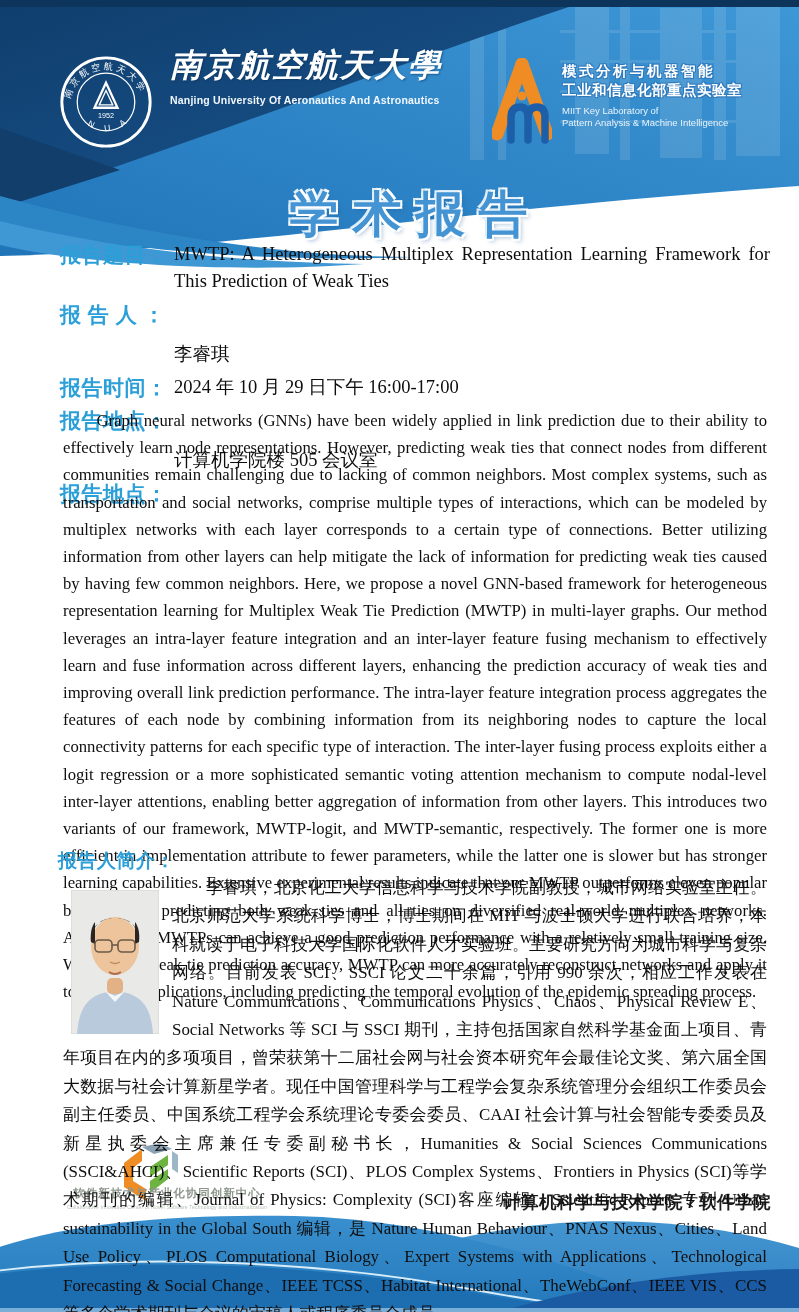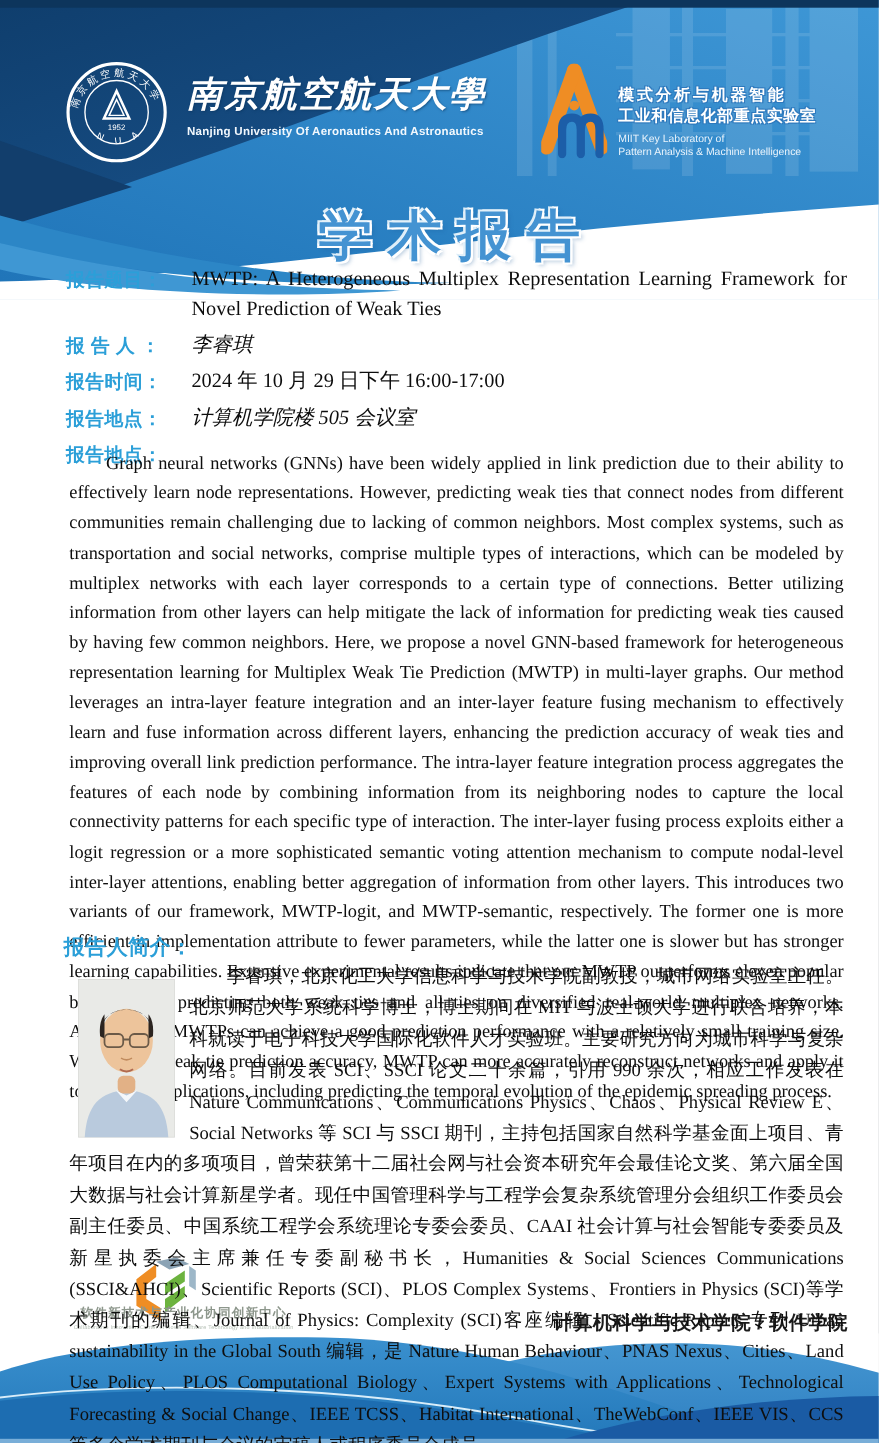--- a/index.html
+++ b/index.html
@@ -2,42 +2,42 @@
 <html><head>
 <meta charset="utf-8">
 <style>
   html,body{margin:0;padding:0;background:#9aa0a6;}
   .page{position:relative;width:799px;height:1312px;margin:0 auto;background:#fff;overflow:hidden;
         font-family:"Liberation Serif","DejaVu Serif",serif;color:#111;}
   
   .header{position:absolute;top:0;left:0;width:799px;height:272px;}
   .header svg{display:block;}
   .seal{position:absolute;left:58px;top:54px;width:96px;height:96px;}
-  .uni-text{position:absolute;left:170px;top:64px;width:330px;}
+  .uni-text{position:absolute;left:170px;top:44px;width:330px;}
   .uni-zh{font-family:"Liberation Serif",serif;font-weight:bold;font-size:32px;color:#fff;
           letter-spacing:2px;text-shadow:1px 1px 2px rgba(10,50,90,.55);font-style:italic;}
   .uni-en{font-family:"Liberation Sans",sans-serif;font-weight:bold;font-size:10.5px;color:#f2f8fd;margin-top:6px;letter-spacing:.2px;}
   .ami-logo{position:absolute;left:492px;top:58px;width:60px;height:86px;}
-  .lab-text{position:absolute;left:562px;top:62px;width:230px;margin-top:16px;}
+  .lab-text{position:absolute;left:562px;top:62px;width:230px;}
   .lab-zh{font-family:"Liberation Sans",sans-serif;font-weight:bold;font-size:14.5px;line-height:19px;color:#ffffff;
           letter-spacing:2.5px;text-shadow:-1px -1px 0 #2e79bd,1px -1px 0 #2e79bd,-1px 1px 0 #2e79bd,1px 1px 0 #2e79bd;}
   .lab-zh2{letter-spacing:.5px;}
   .lab-en{font-family:"Liberation Sans",sans-serif;font-size:9.5px;line-height:12px;color:#eaf4fc;margin-top:5px;}
   
   .main-title{position:absolute;top:182px;left:16px;width:100%;text-align:center;
     font-family:"Liberation Sans","DejaVu Sans",sans-serif;font-weight:bold;font-size:49px;letter-spacing:14px;
     color:#4493d2;
     text-shadow:0 0 2px #fff,2px 2px 0 #ffffff,-2px -2px 0 #dcedf8,2px -2px 0 #ffffff,-2px 2px 0 #ffffff,3px 3px 4px rgba(30,90,150,.35);}
   
   .fields{position:absolute;top:241px;left:60px;width:710px;}
   .frow{display:flex;align-items:flex-start;margin-bottom:6px;}
   .flabel{flex:0 0 114px;font-family:"Liberation Sans","DejaVu Sans",sans-serif;font-weight:bold;
-          font-size:17px;line-height:27px;color:#2b9fd8;letter-spacing:.5px;white-space:nowrap;}
+          font-size:21px;line-height:27px;color:#2b9fd8;letter-spacing:.5px;white-space:nowrap;}
   .fvalue{flex:1;font-size:18.5px;line-height:27px;color:#0d0d0d;text-align:justify;}
-  .fvalue.kai{font-style:italic;}
+  .fvalue.kai{margin-top:40px;}
   .sec-label{font-family:"Liberation Sans","DejaVu Sans",sans-serif;font-weight:bold;font-size:19px;color:#2b9fd8;letter-spacing:.5px;}
   
   .abstract{position:absolute;top:407px;left:63px;width:704px;font-size:16.7px;line-height:27.2px;
             text-align:justify;text-indent:2em;color:#0e0e0e;}
   .bio-label{position:absolute;top:848px;left:58px;text-align:right;}
   .bio{position:absolute;top:874px;left:63px;width:704px;font-size:16.9px;line-height:28.4px;
        text-align:justify;text-indent:2em;color:#0e0e0e;z-index:3;}
   .bio .photo{float:left;width:88px;height:144px;margin:16px 13px 4px 8px;}
   
   .cic{position:absolute;left:112px;top:1143px;width:84px;height:60px;z-index:1;}
@@ -129,21 +129,21 @@
         <div>Pattern Analysis &amp; Machine Intelligence</div>
       </div>
     </div>
   </div>
 
   <div class="main-title">学术报告</div>
 
   <div class="fields">
     <div class="frow">
       <div class="flabel">报告题目：</div>
-      <div class="fvalue">MWTP: A Heterogeneous Multiplex Representation Learning Framework for Novel Prediction of Weak Ties</div>
+      <div class="fvalue">MWTP: A Heterogeneous Multiplex Representation Learning Framework for This Prediction of Weak Ties</div>
     </div>
     <div class="frow">
       <div class="flabel">报 告 人 ：</div>
       <div class="fvalue kai">李睿琪</div>
     </div>
     <div class="frow">
       <div class="flabel">报告时间：</div>
       <div class="fvalue">2024 年 10 月 29 日下午 16:00-17:00</div>
     </div>
     <div class="frow">

